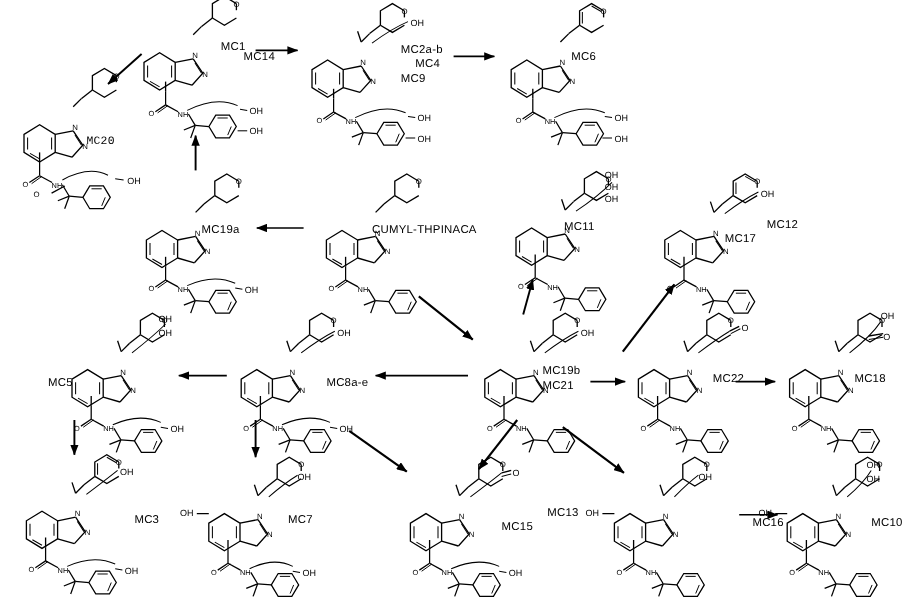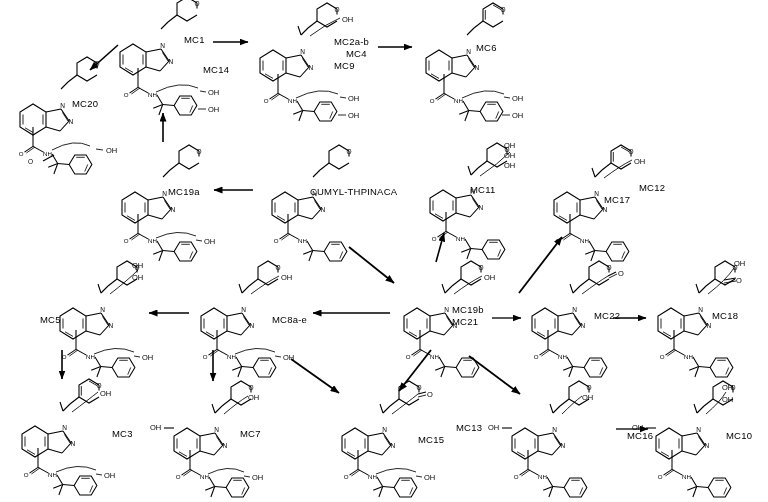--- a/index.html
+++ b/index.html
@@ -88,21 +88,21 @@
           <use href="#g-cumyl"></use>
         </g>
       <path class="bondw" d="M25,75 L25,83"></path>
       <path class="thin" d="M44,98 Q66,86 82,94"></path>
       <path class="bondw" d="M46,103 L35,109"></path>
       <text class="atom" x="20" y="112">O</text>
       <text class="atom8" x="98" y="101">OH</text>
       <path class="thin" d="M88,97 L95,98"></path>
     </svg>
   </div>
-  <div class="lbl" style="left:72px;top:98px;">MC20</div>
+  <div class="lbl" style="left:72px;top:112px;font-family:Liberation Mono, monospace;">MC20</div>
 
   <div class="node mol" style="left:108px;top:2px;">
     <svg width="160" height="125" viewBox="0 0 160 125">
       <g transform="translate(8,32)">
           <use href="#g-indazole"></use>
         </g>
       <g transform="translate(60,20)">
           <use href="#g-thp"></use>
         </g>
       <path class="bondw" d="M60,20 L53,27"></path>
@@ -111,21 +111,21 @@
         </g>
       <path class="bondw" d="M30,66 L30,74"></path>
       <path class="thin" d="M48,90 Q72,78 90,86"></path>
       <text class="atom8" x="100" y="93">OH</text>
       <path class="thin" d="M92,89 L98,90"></path>
       <text class="atom8" x="100" y="110">OH</text>
       <path class="thin" d="M90,107 L98,107"></path>
     </svg>
   </div>
   <div class="lbl" style="left:184px;top:34px;">MC1</div>
-  <div class="lbl" style="left:184px;top:64px;padding-left:19px;">MC14</div>
+  <div class="lbl" style="left:184px;top:42px;padding-left:19px;">MC14</div>
 
   <div class="node mol" style="left:248px;top:6px;">
     <svg width="160" height="125" viewBox="0 0 160 125">
       <g transform="translate(8,34)">
           <use href="#g-indazole"></use>
         </g>
       <g transform="translate(60,22)">
           <use href="#g-thp"></use>
         </g>
       <path class="bondw" d="M60,22 L53,29"></path>

